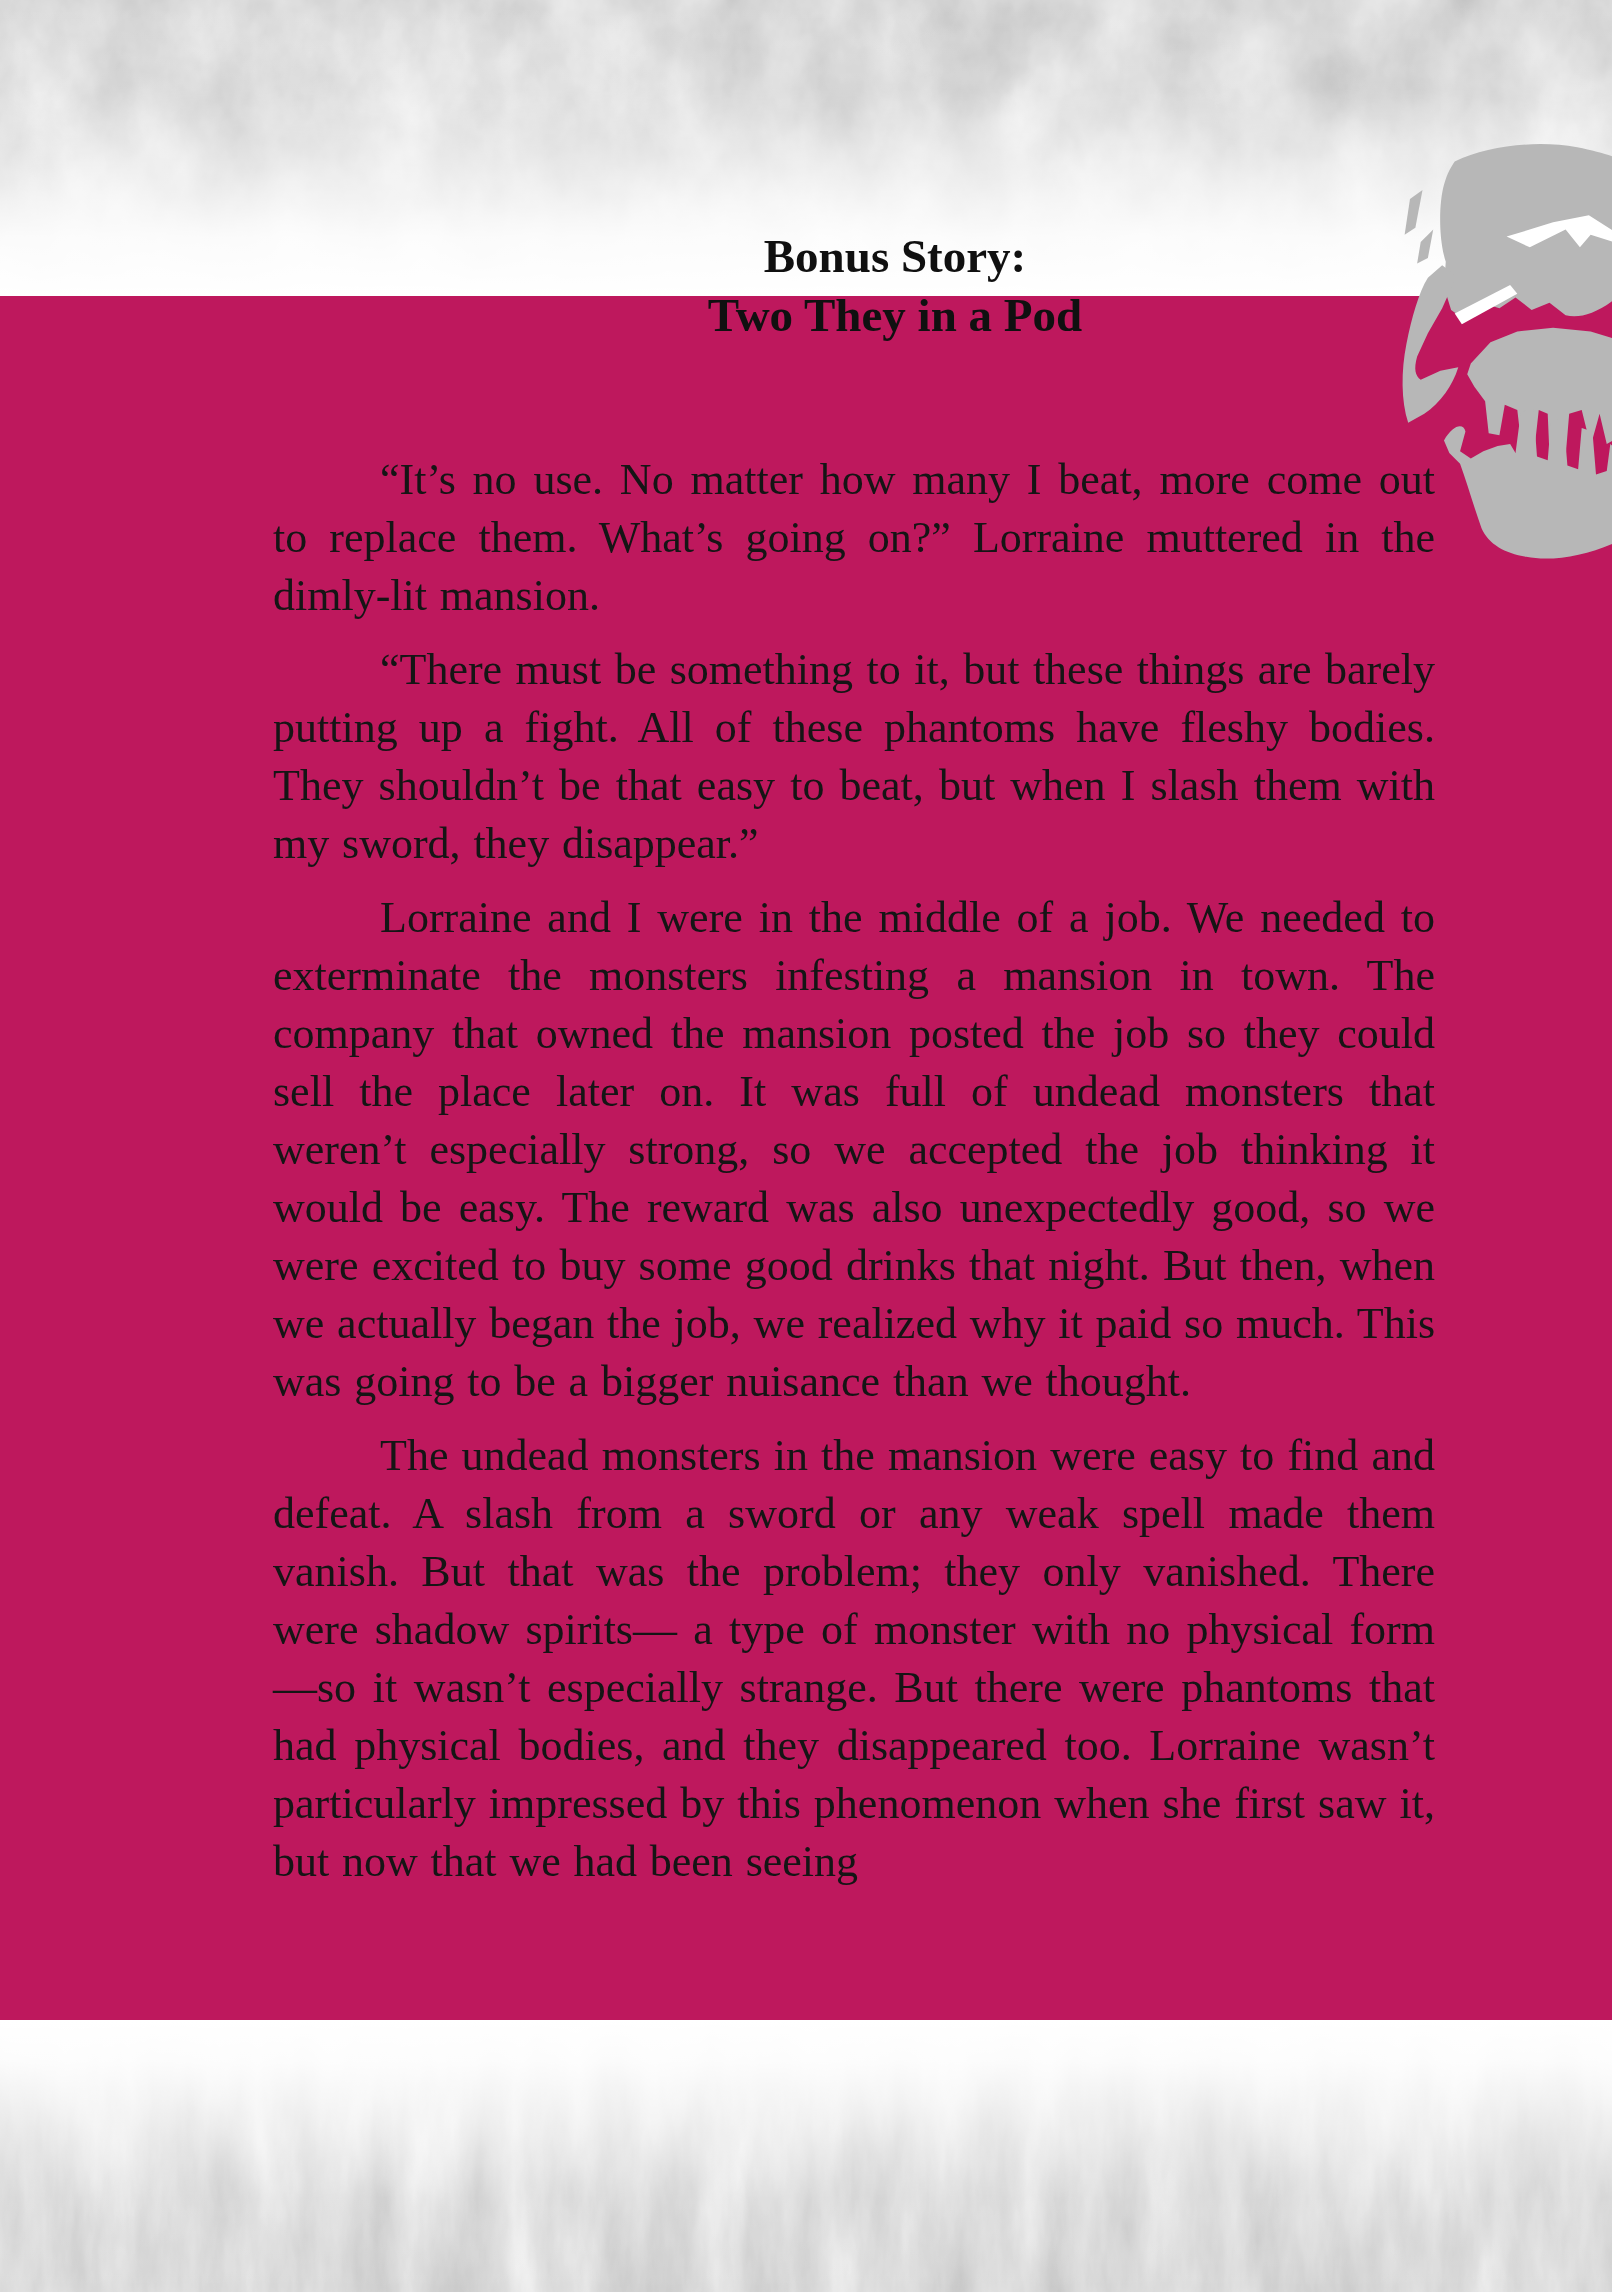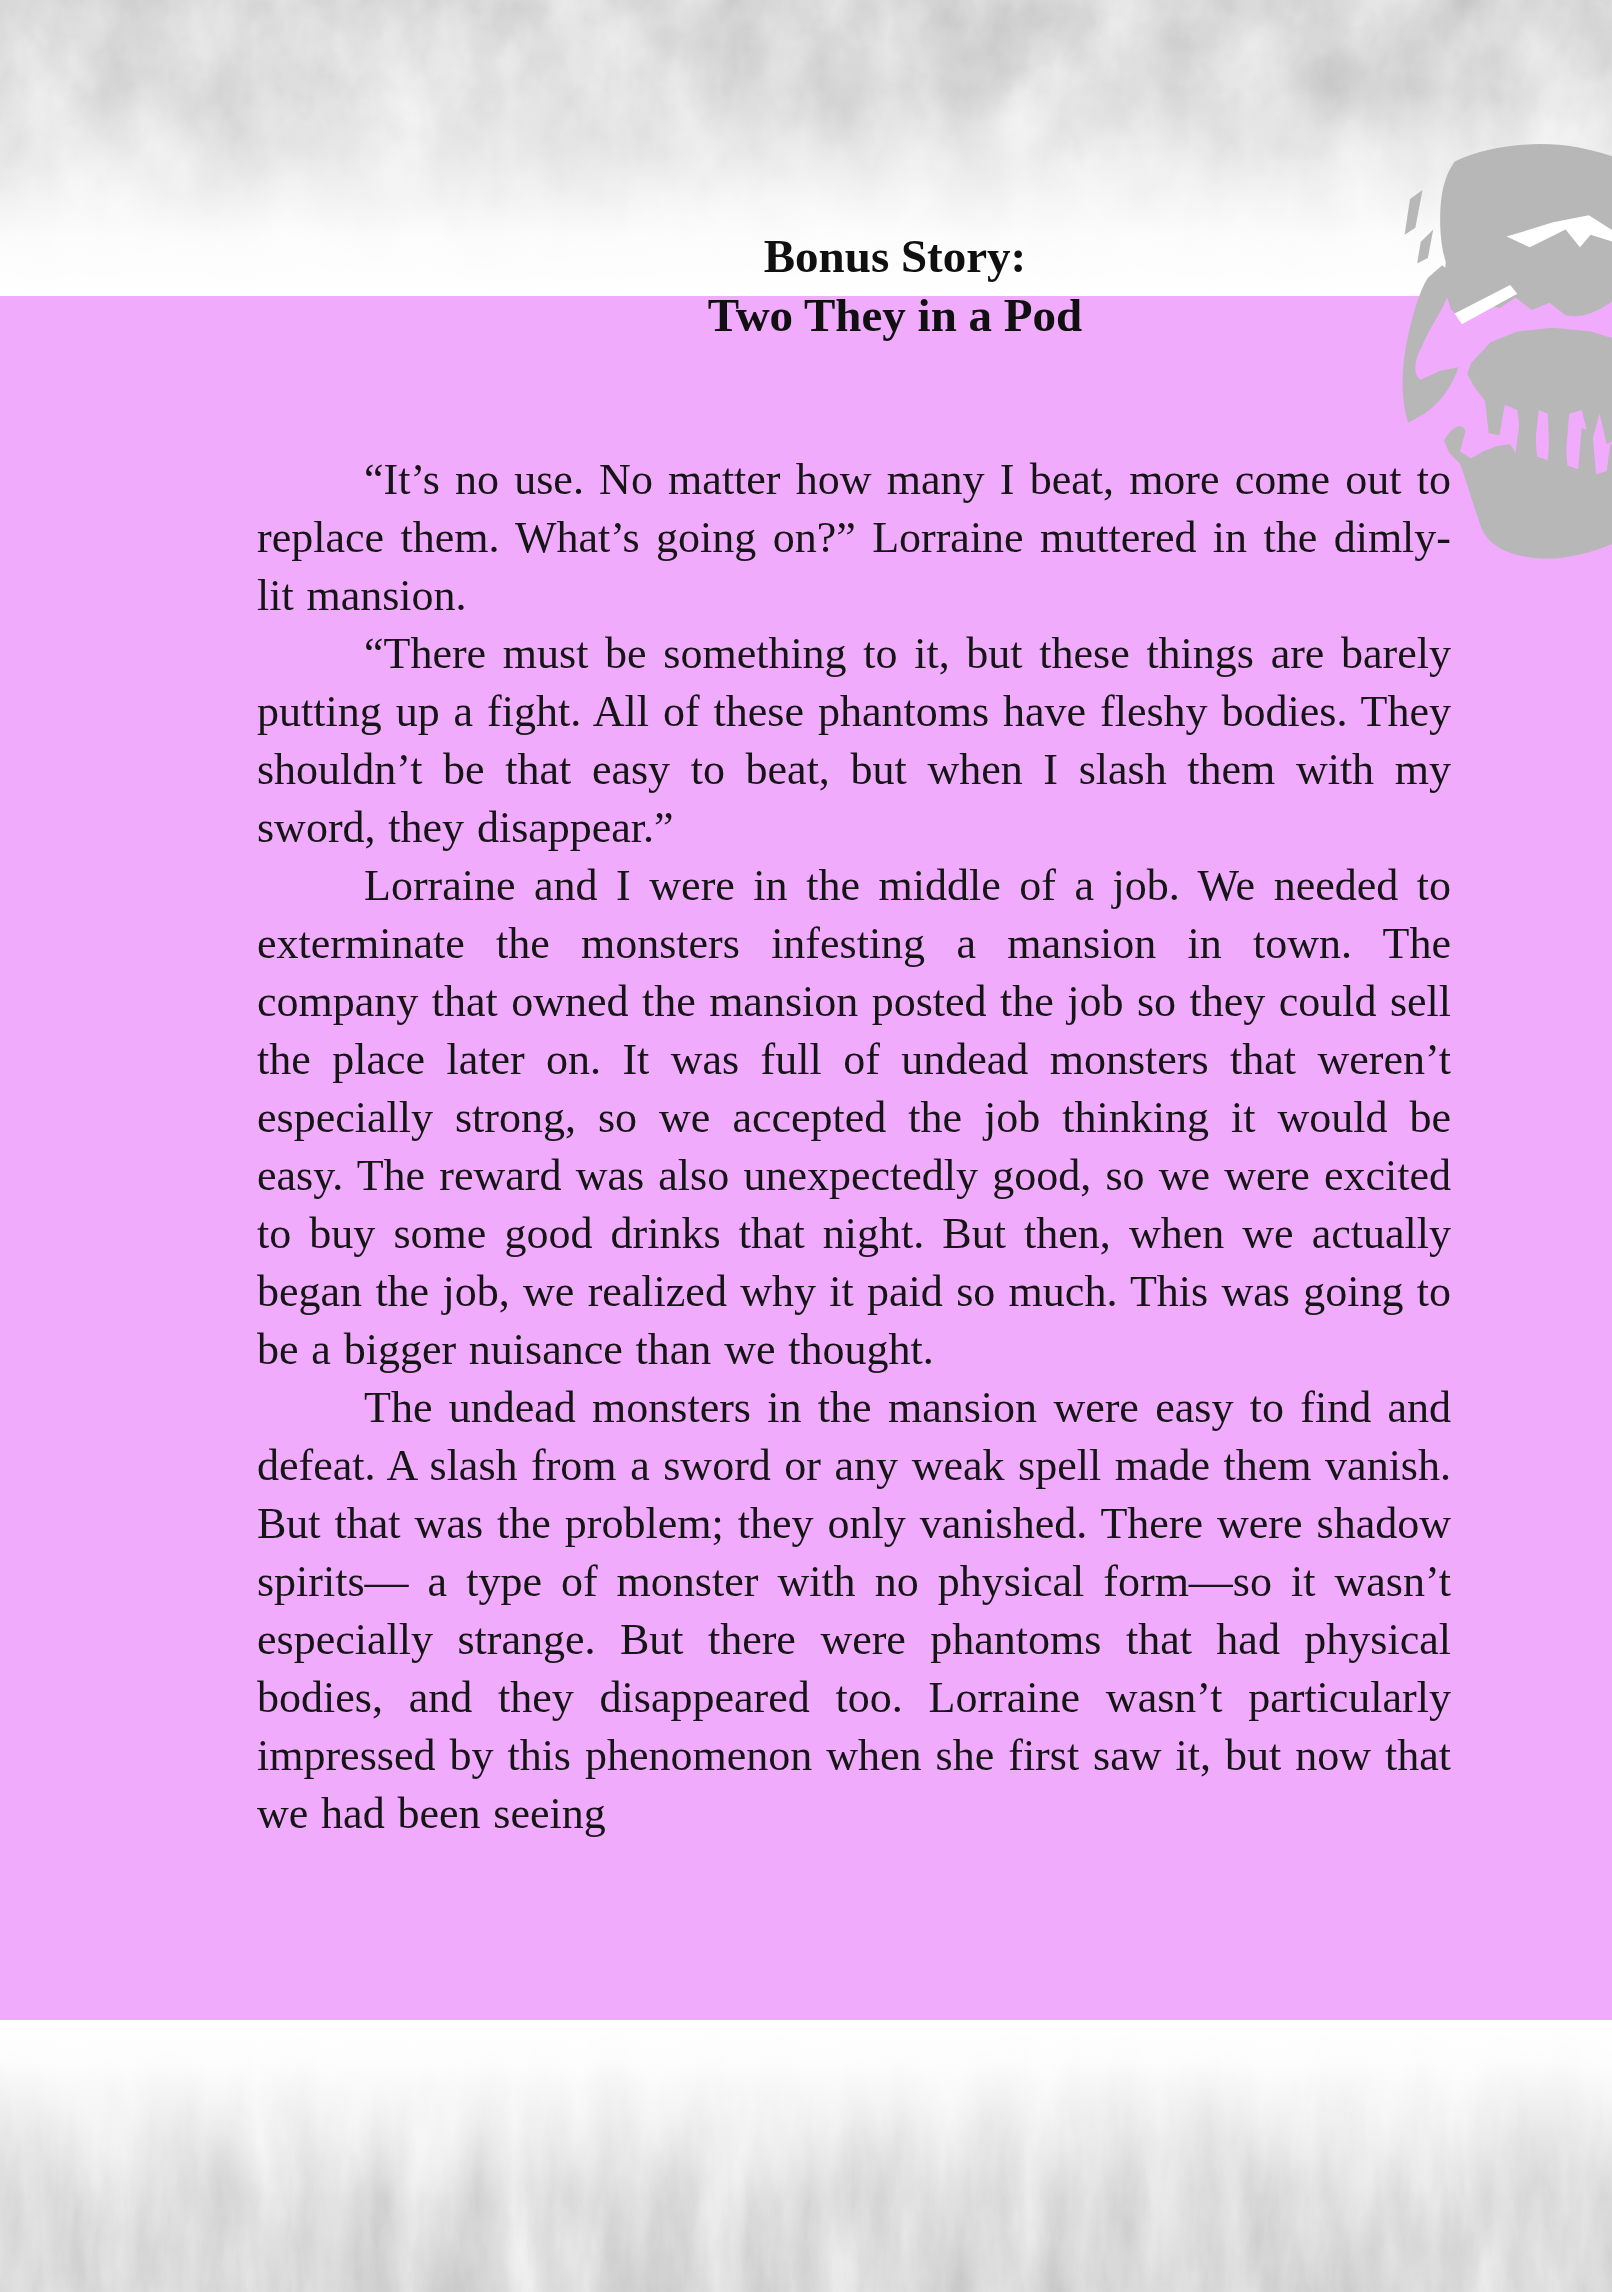--- a/index.html
+++ b/index.html
@@ -1,20 +1,20 @@
 <!DOCTYPE html>
 <html style="font-size:14.3px"><head>
 <meta charset="utf-8">
 <style>
   html, body { margin: 0; padding: 0; background: #ffffff; }
   .page {
     position: relative;
     width: 1613px;
     height: 2293px;
-    background: #f0abfc;
+    background: #be185d;
     overflow: hidden;
     font-family: "Liberation Serif", serif;
   }
 
   
   .texture {
     position: absolute;
     left: 0;
     width: 100%;
     z-index: 1;
@@ -64,21 +64,21 @@
     margin: 227px 0 106px 0;
     padding-left: 82px;
     text-align: center;
     font-weight: bold;
     font-size: 47px;
     line-height: 59px;
     color: #101010;
   }
   .title span { display: block; }
   .para {
-    margin: 0;
+    margin: 16px;
     font-size: 44px;
     line-height: 58px;
     text-align: justify;
     text-indent: 107px;
     word-spacing: 1.8px;
   }
 </style>
 </head>
 <body>
 

